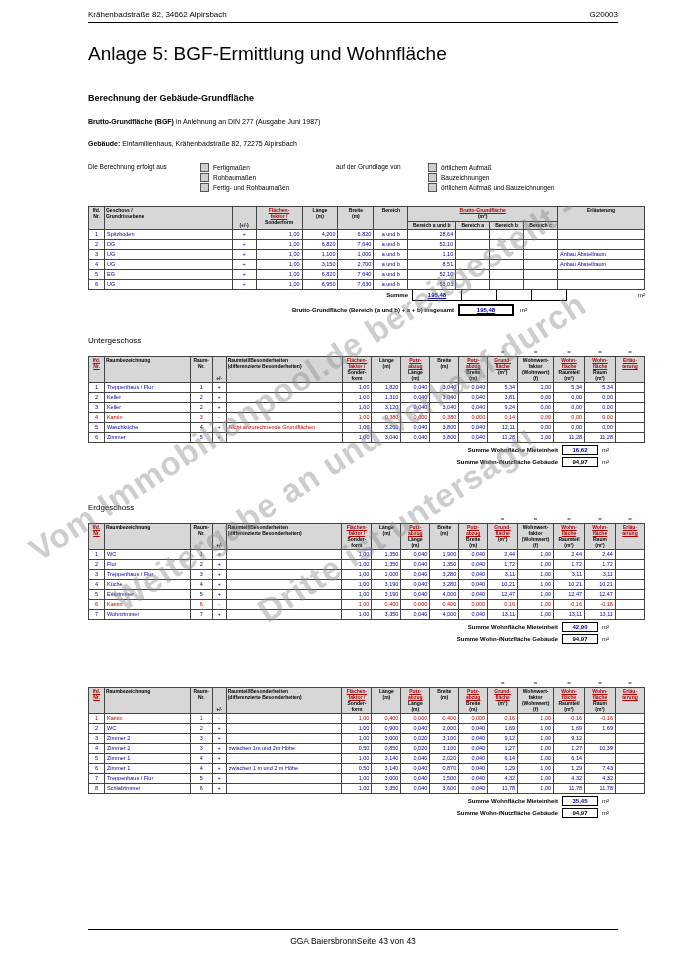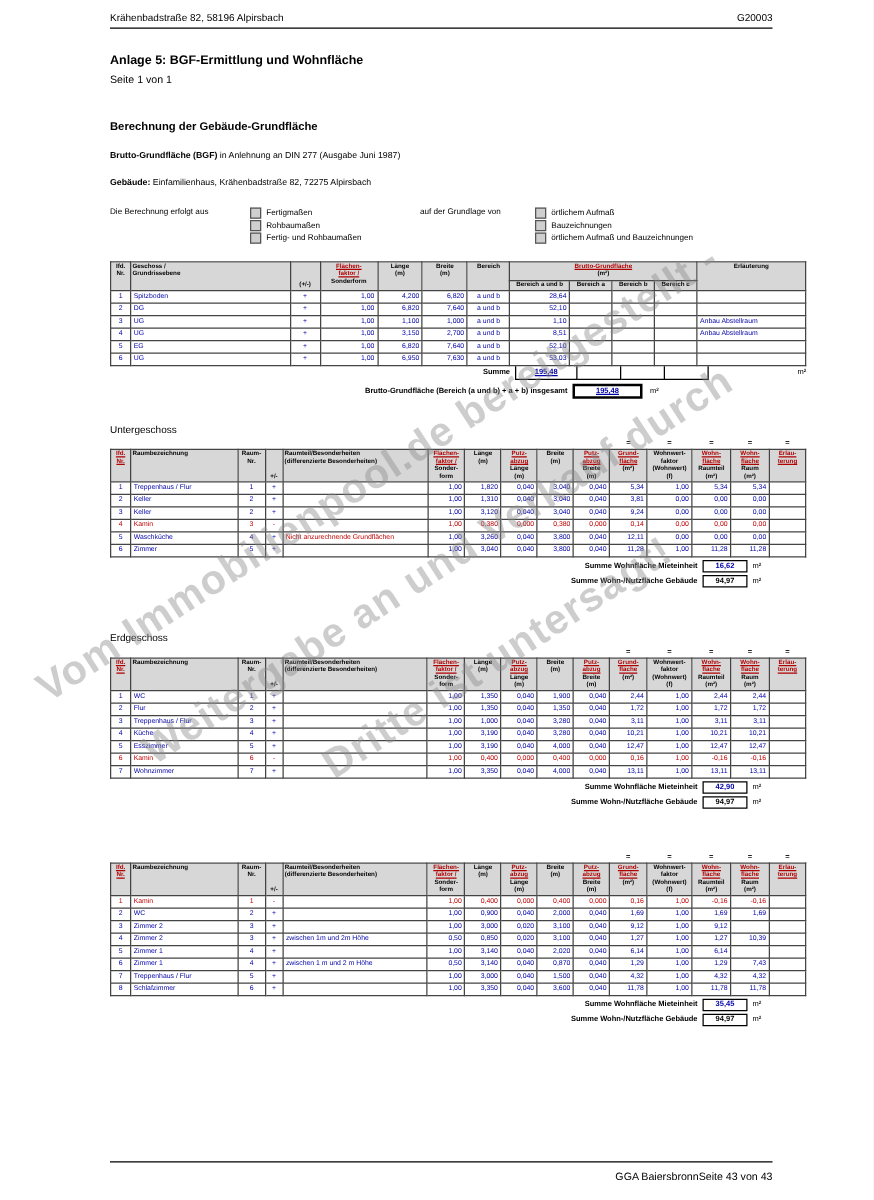--- a/index.html
+++ b/index.html
@@ -7,24 +7,24 @@
         font-family:"Liberation Sans",sans-serif;color:#000;margin:0 auto;}
   
   .wm{position:absolute;left:-30px;top:320px;width:760px;transform:rotate(-33deg);
       text-align:center;font-size:33px;font-weight:bold;color:#8a8a8a;opacity:.42;
       letter-spacing:1px;line-height:88px;z-index:6;pointer-events:none;white-space:nowrap;}
   
   .dochead{display:flex;justify-content:space-between;width:530px;margin:10px 0 3px 88px;font-size:8px;}
   .rule{width:530px;margin-left:88px;border-top:1px solid #000;height:0;}
   .docfoot{position:absolute;left:88px;bottom:14px;width:530px;}
   .docfoot .rule{margin-left:0;}
-  .footrow{display:flex;justify-content:flex-end;font-size:8.5px;margin-top:6px;}
+  .footrow{display:flex;justify-content:center;font-size:8.5px;margin-top:6px;}
   
   .content{margin-left:88px;width:557px;position:relative;z-index:2;}
-  .title{font-size:10px;font-weight:bold;margin:20px 0 4px 0;}
+  .title{font-size:19px;font-weight:normal;margin:20px 0 4px 0;}
   .pagelabel{font-size:8.5px;margin:0 0 0 0;}
   .sech{font-size:9px;font-weight:bold;margin:28px 0 0 0;}
   .line{font-size:7px;margin:15px 0 0 0;}
   .line b{font-weight:bold;}
   
   .calc{display:flex;align-items:flex-start;margin:16px 0 0 0;font-size:6.5px;}
   .calc-lbl{width:112px;}
   .calc-lbl2{width:92px;margin-left:8px;}
   .cbgroup{width:128px;display:flex;flex-direction:column;gap:1px;}
   .cbgroup.g2{width:auto;flex:1;}
@@ -71,29 +71,28 @@
 
 <div class="page">
 
   <div class="wm">
     <div>Vom Immobilienpool.de bereitgestellt -</div>
     <div>Weitergabe an und Verkauf durch</div>
     <div>Dritte ist untersagt!</div>
   </div>
 
   <div class="dochead">
-    <span>Krähenbadstraße 82, 58196 Alpirsbach</span>
+    <span>Krähenbadstraße 82, 34662 Alpirsbach</span>
     <span>G20003</span>
   </div>
   <div class="rule"></div>
 
   <div class="content">
 
     <div class="title">Anlage 5: BGF-Ermittlung und Wohnfläche</div>
-    <div class="pagelabel">Seite 1 von 1</div>
 
     <div class="sech">Berechnung der Gebäude-Grundfläche</div>
 
     <p class="line"><b>Brutto-Grundfläche (BGF)</b><span> in Anlehnung an DIN 277 (Ausgabe Juni 1987)</span></p>
 
     <p class="line"><b>Gebäude:</b><span> Einfamilienhaus, Krähenbadstraße 82, 72275 Alpirsbach</span></p>
 
     <div class="calc">
       <span class="calc-lbl">Die Berechnung erfolgt aus</span>
       <div class="cbgroup">

